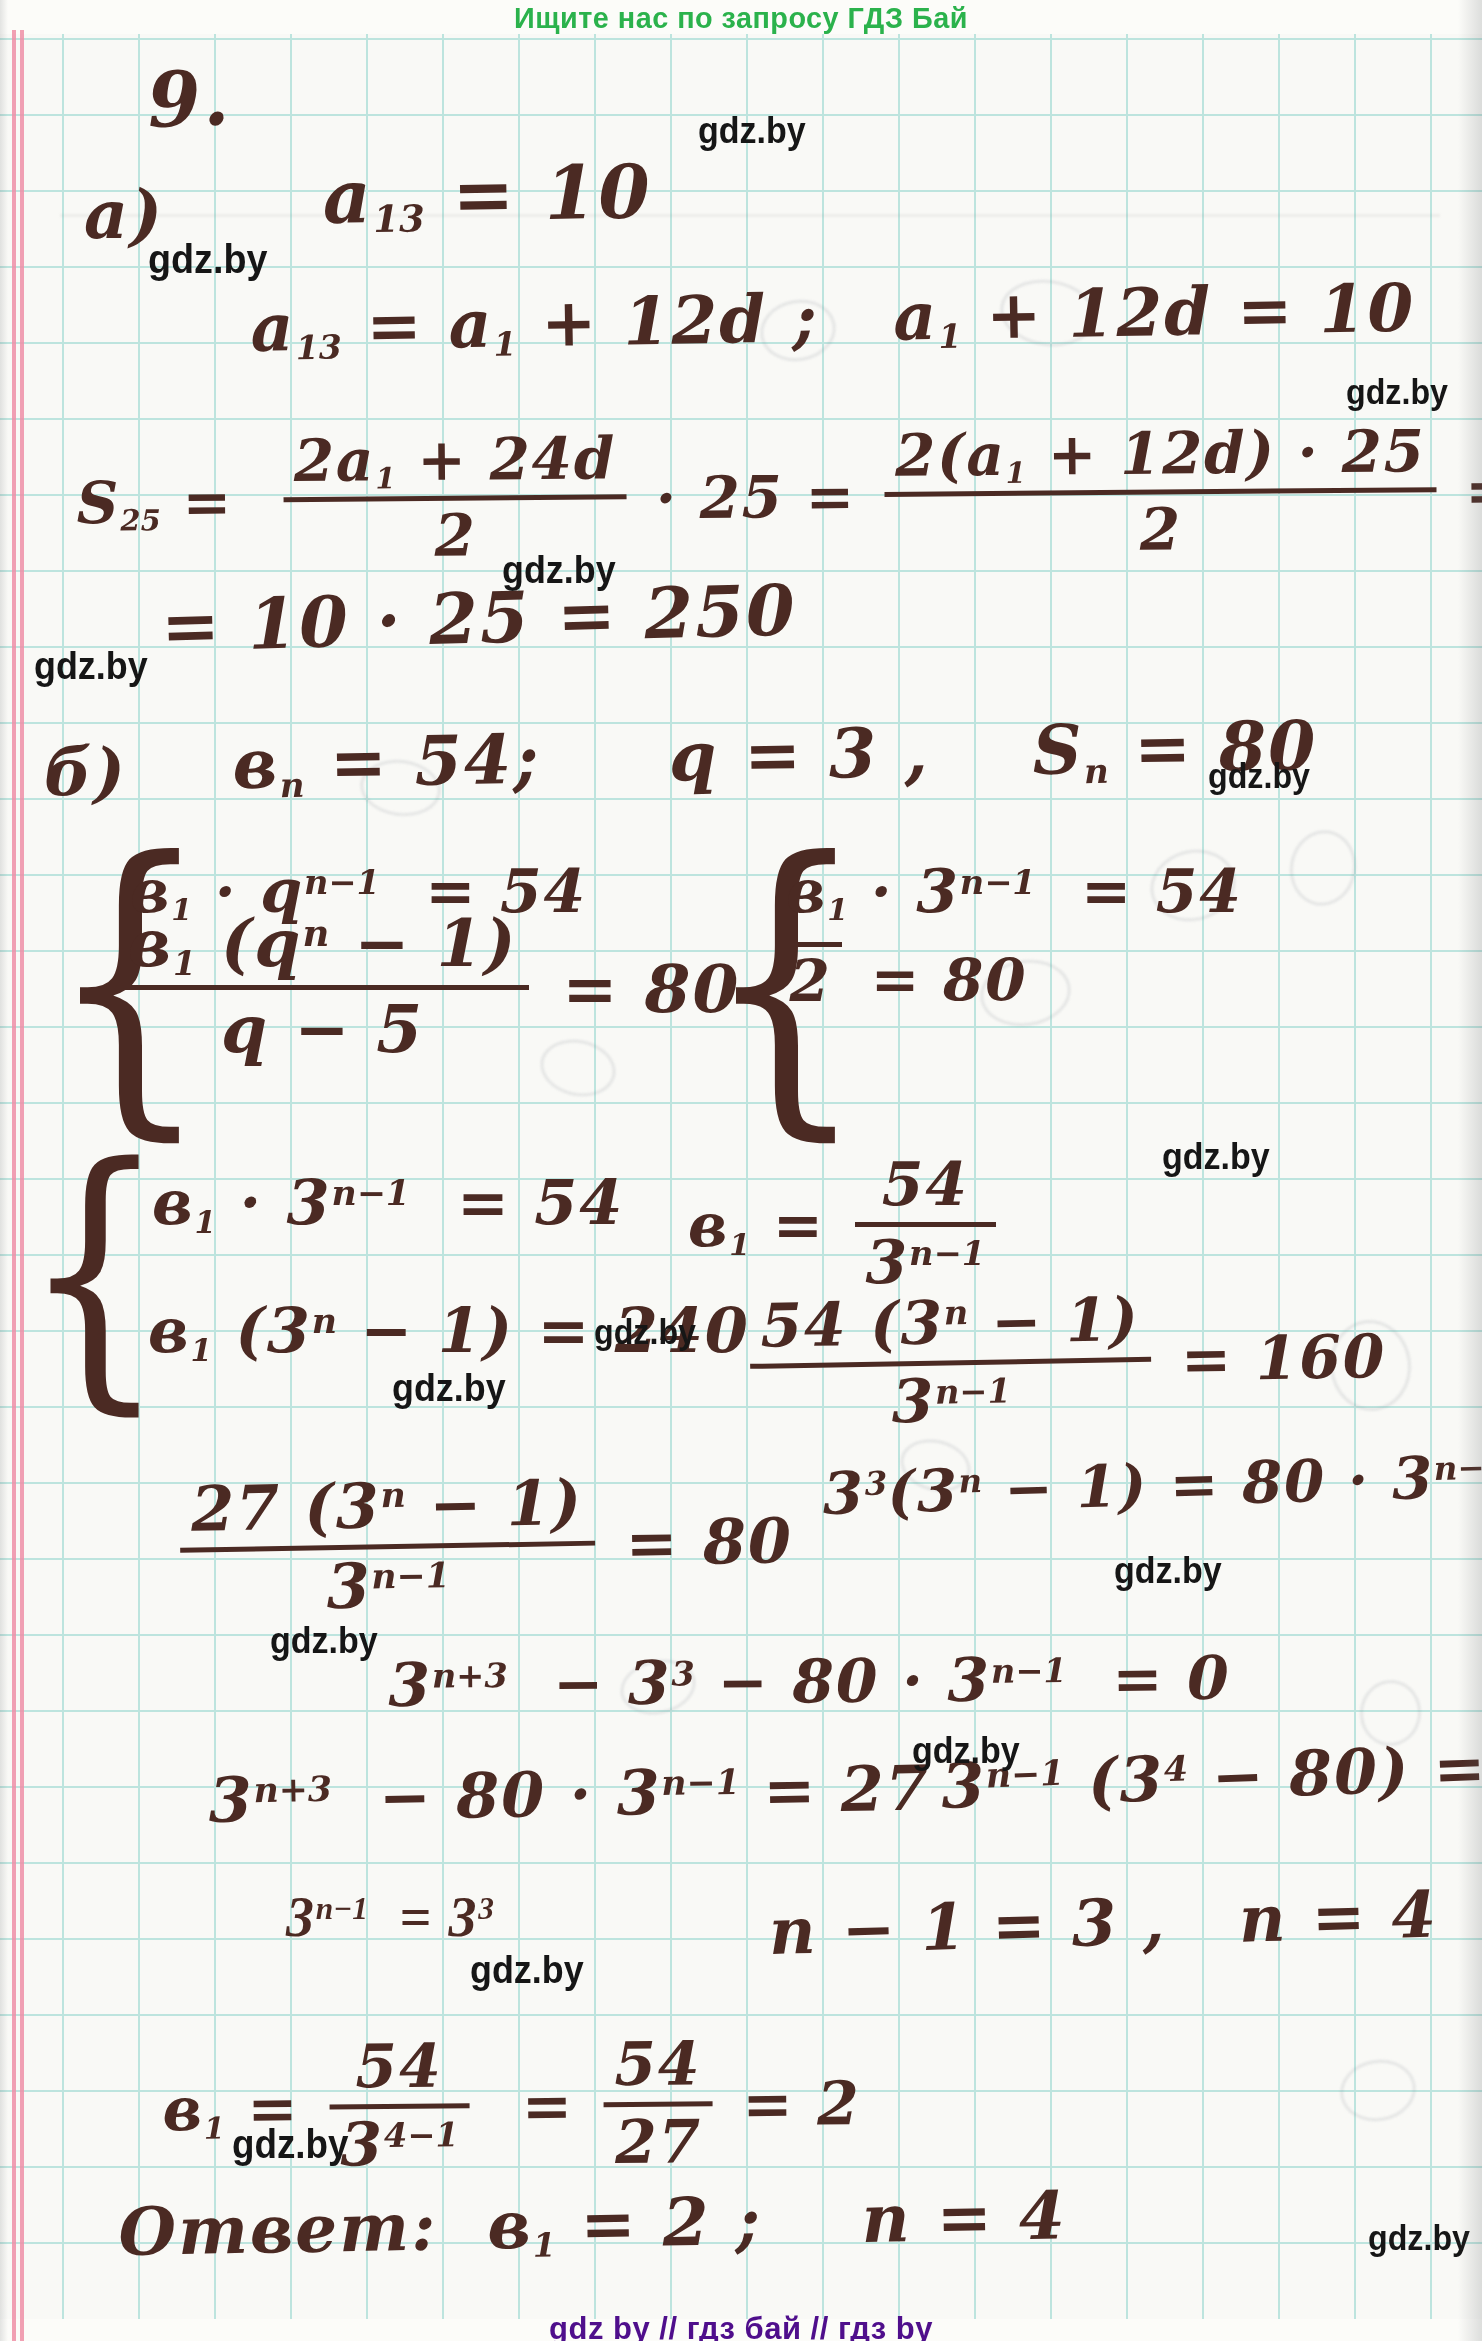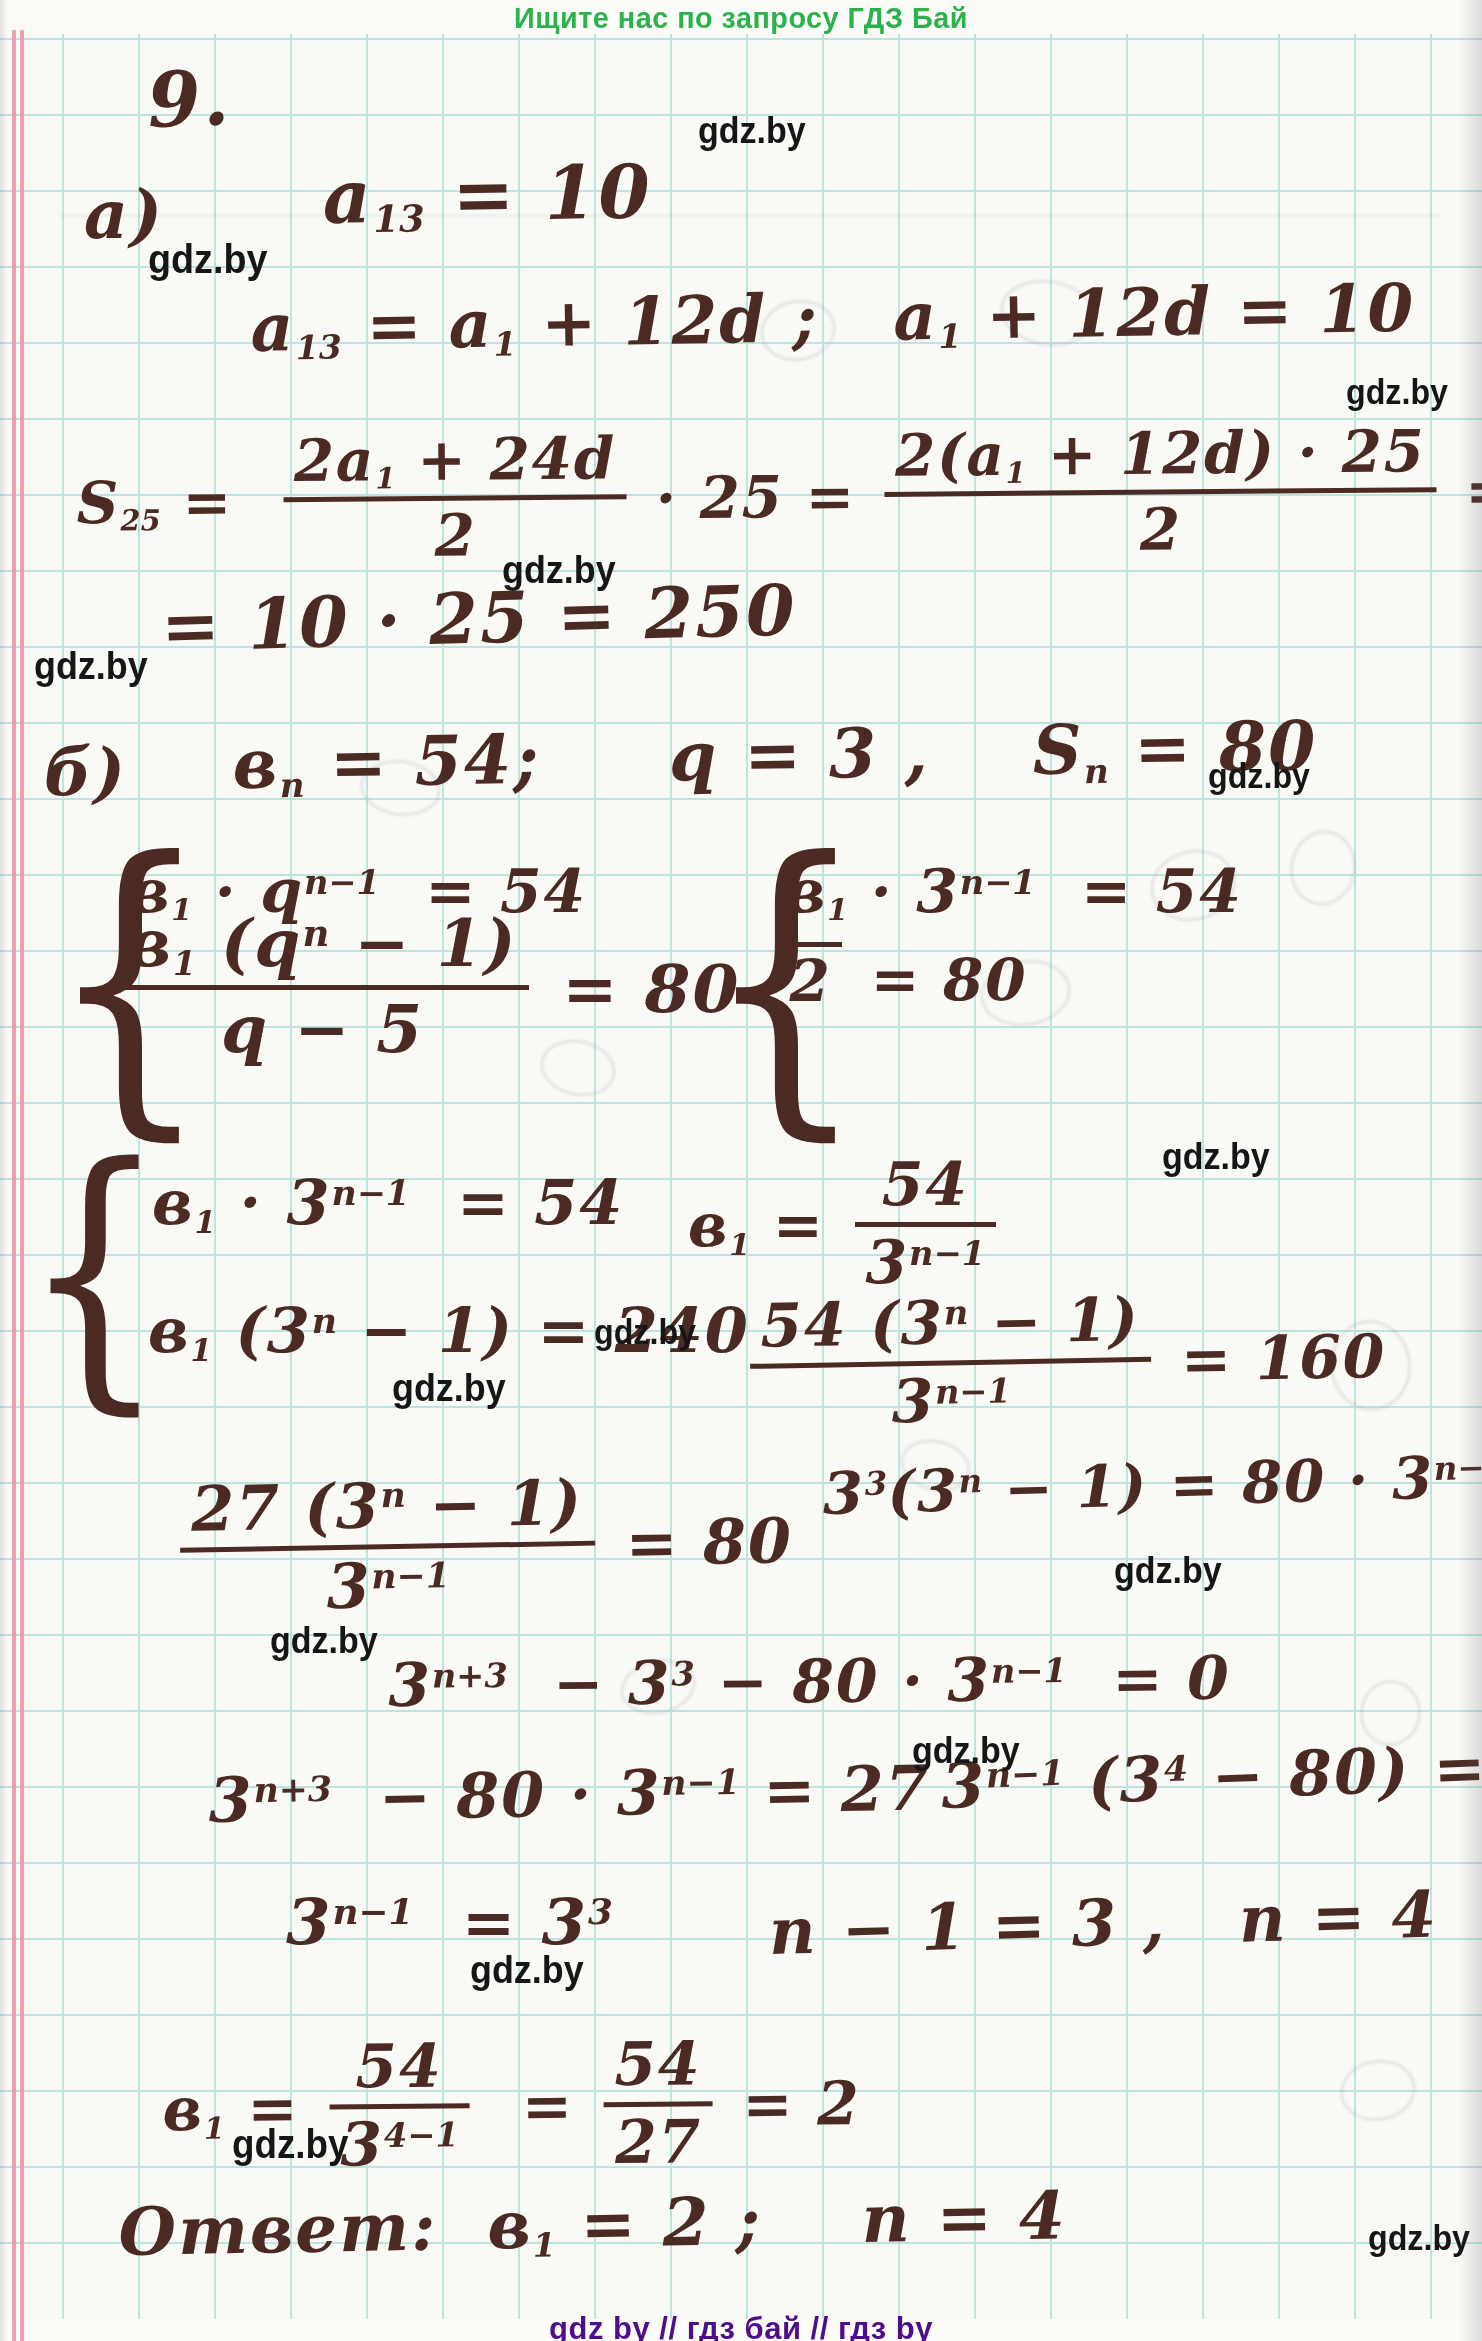--- a/index.html
+++ b/index.html
@@ -136,21 +136,21 @@
 
   <div class="hw" style="left:172px;top:1482px;font-size:62px;transform:rotate(-1deg);"><span class="frac"><span class="num"><span class="tx">27 (3</span><span class="sup">n</span><span class="tx"> − 1)</span></span><span class="den"><span class="tx">3</span><span class="sup">n−1</span></span></span><span class="tx"> = 80</span></div>
 
   <div class="hw" style="left:822px;top:1462px;font-size:58px;transform:rotate(-1.5deg);"><span class="tx">3</span><span class="sup">3</span><span class="tx">(3</span><span class="sup">n</span><span class="tx"> − 1) = 80 · 3</span><span class="sup">n−1</span></div>
 
   <div class="hw" style="left:388px;top:1652px;font-size:60px;transform:rotate(-0.5deg);"><span class="tx">3</span><span class="sup">n+3</span><span class="tx">  − 3</span><span class="sup">3</span><span class="tx"> − 80 · 3</span><span class="sup">n−1</span><span class="tx">  = 0</span></div>
 
   <div class="hw" style="left:208px;top:1766px;font-size:62px;transform:rotate(-1deg);"><span class="tx">3</span><span class="sup">n+3</span><span class="tx">  − 80 · 3</span><span class="sup">n−1</span><span class="tx"> = 27</span></div>
   <div class="hw" style="left:940px;top:1752px;font-size:62px;transform:rotate(-2deg);"><span class="tx">3</span><span class="sup">n−1</span><span class="tx"> (3</span><span class="sup">4</span><span class="tx"> − 80) = 27</span></div>
 
-  <div class="hw" style="left:286px;top:1886px;font-size:64px;"><span class="tx">3</span><span class="sup">n−1</span><span class="tx">  = 3</span><span class="sup">3</span></div>
+  <div class="hw" style="left:286px;top:1886px;font-size:56px;font-family:Liberation Serif, serif;"><span class="tx">3</span><span class="sup">n−1</span><span class="tx">  = 3</span><span class="sup">3</span></div>
   <div class="hw" style="left:768px;top:1896px;font-size:64px;transform:rotate(-1.5deg);"><span class="tx">n − 1 = 3 ,   n = 4</span></div>
 
   <div class="hw" style="left:162px;top:2042px;font-size:60px;transform:rotate(-0.5deg);"><span class="tx">в</span><span class="sub">1</span><span class="tx"> = </span><span class="frac"><span class="num"><span class="tx">54</span></span><span class="den"><span class="tx">3</span><span class="sup">4−1</span></span></span><span class="tx">  = </span><span class="frac"><span class="num"><span class="tx">54</span></span><span class="den"><span class="tx">27</span></span></span><span class="tx"> = 2</span></div>
 
   <div class="hw" style="left:118px;top:2196px;font-size:66px;transform:rotate(-1deg);"><span class="tx">Ответ:  в</span><span class="sub">1</span><span class="tx"> = 2 ;    n = 4</span></div>
 
   <div class="footer-text">gdz by  //  гдз бай  //  гдз by</div>
 
 </div>
 

